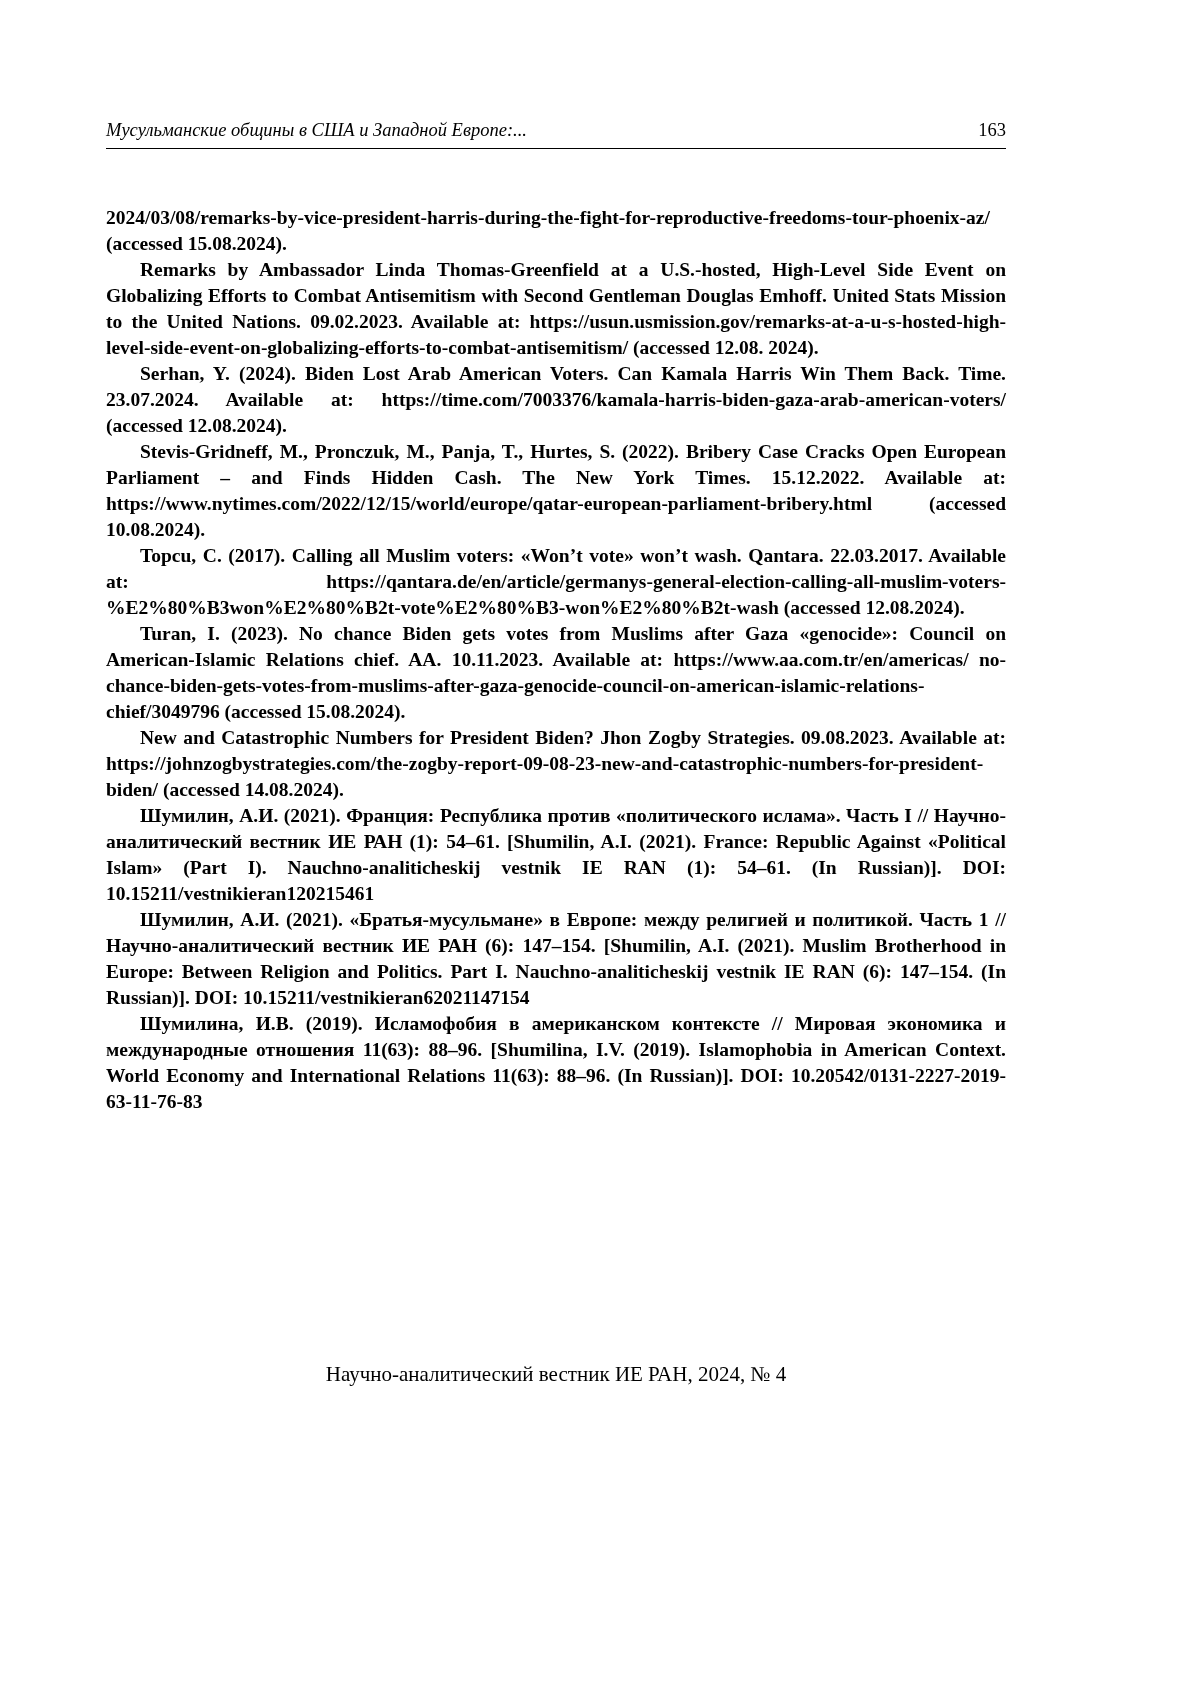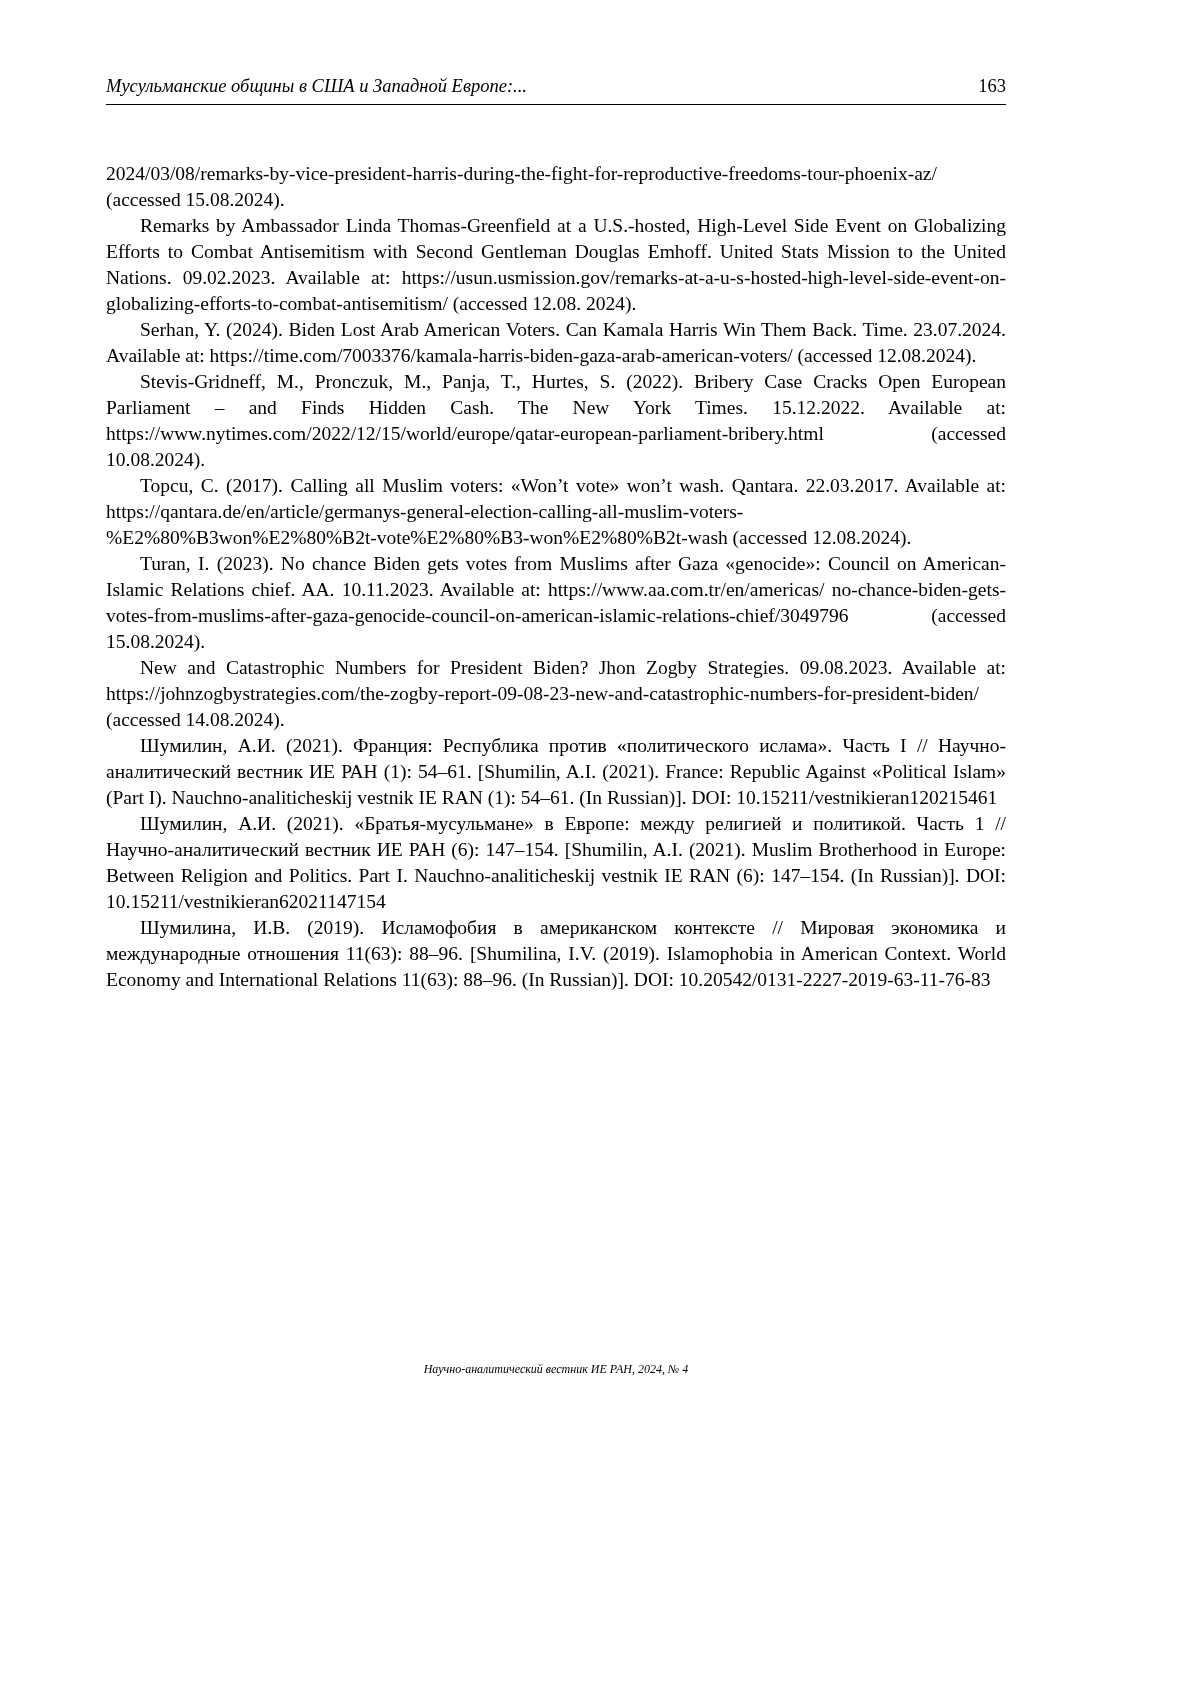--- a/index.html
+++ b/index.html
@@ -22,50 +22,51 @@
     top: 76px;
     width: 900px;
   }
   .running-header {
     display: flex;
     justify-content: space-between;
     align-items: baseline;
     font-size: 18.5px;
     padding-bottom: 7px;
     border-bottom: 1.6px solid #000000;
+    margin-top: 44px;
   }
   .running-title {
     font-style: italic;
   }
   .page-number {
     font-style: normal;
   }
   .references {
     margin-top: 56px;
+    font-weight: bold;
   }
   .references p {
     margin: 0;
     font-size: 19.5px;
     line-height: 26px;
     text-align: justify;
     text-indent: 34px;
     overflow-wrap: break-word;
     word-break: break-word;
   }
   .references p.no-indent {
     text-indent: 0;
   }
   .footer {
     position: absolute;
     left: 106px;
     top: 1362px;
     width: 900px;
     text-align: center;
-    font-style: italic;
-    font-size: 12px;
+    font-size: 21px;
   }
 </style>
 </head>
 <body>
 
 <div class="page">
 
   <div class="content">
 
     <div class="running-header">

